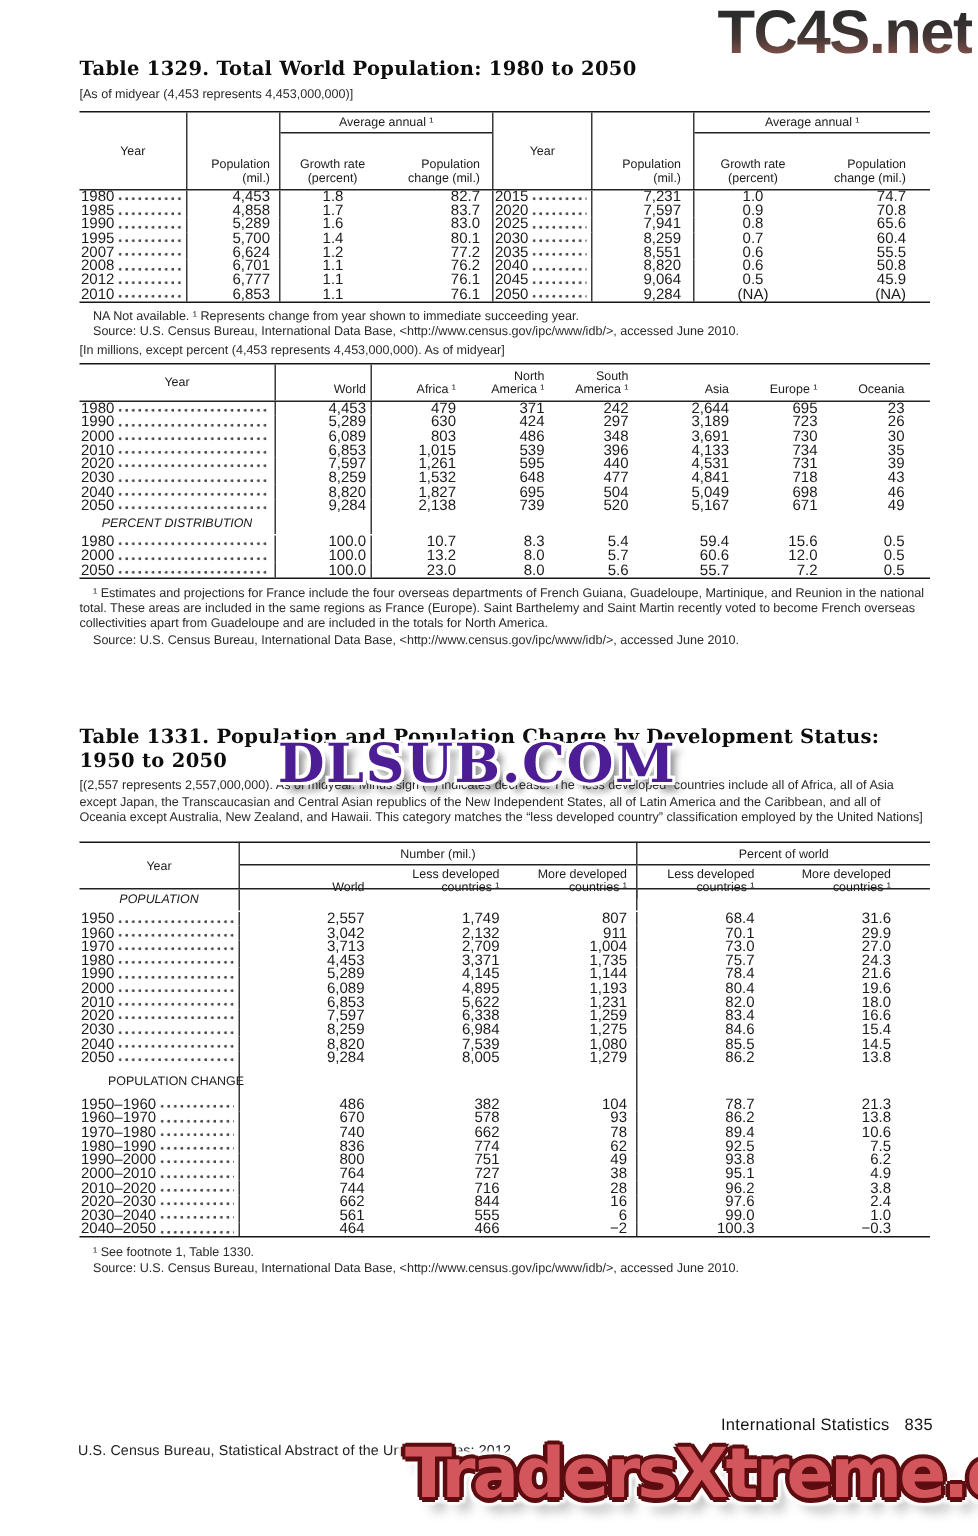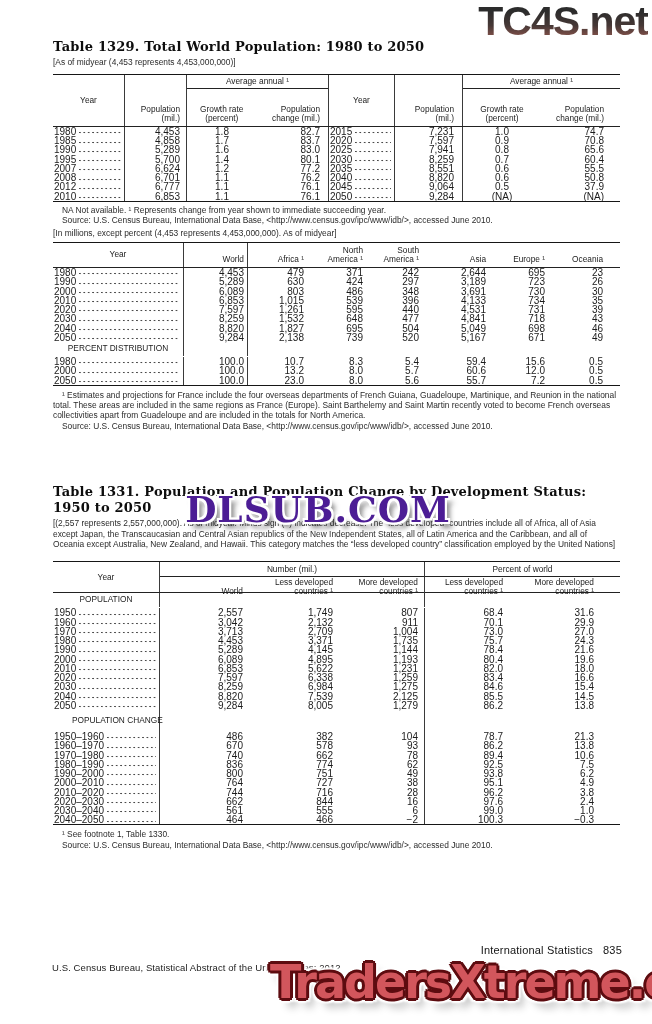--- a/index.html
+++ b/index.html
@@ -39,21 +39,21 @@
   .grp29a{width:142px}.grp29b{width:157px}
   .pr6{padding-right:6px}.pr8{padding-right:8px}.pr16{padding-right:16px}
   .hcc{text-align:center;align-items:center;padding-left:0;padding-right:0;}
 
   
   .hdr30{display:flex;height:25px;border-bottom:1px solid #222;}
   .y30{width:131px}.w30{width:64px}.c30{width:62px}
   .pr3{padding-right:3px}.pr9{padding-right:9px}.pr10{padding-right:10px}
   .pr13{padding-right:13px}.pr15{padding-right:15px}.pr17{padding-right:17px}
   .sec{height:15px;align-items:flex-end;padding-bottom:1px;font-size:8.3px;}
-  .secl{width:100%;text-align:center;line-height:9.5px;}
+  .secl{width:100%;text-align:center;line-height:9.5px;font-style:italic;}
 
   
   .hdr31{display:flex;height:31px;border-bottom:1px solid #222;}
   .y31{width:107px}.w31{width:88px}.l31{width:89px}.m31{width:88px}.pl31{width:98px}.pm31{width:97px}
   .pr4{padding-right:4px}.pr5{padding-right:5px}.pr20{padding-right:20px}.pr26{padding-right:26px}
   .y31h{width:107px;display:flex;align-items:center;justify-content:center;font-size:8.3px;}
   .rest31{flex:1;display:flex;flex-direction:column;}
   .gnum{width:265px}.gpct{width:195px}
   .sec2{height:22px;align-items:center;font-size:8.3px;}
   .wrapspan{display:inline-block;width:68px;text-align:center;line-height:9.5px;margin:0 auto;}
@@ -264,21 +264,21 @@
             <div class="c ctr g29a">1.1</div>
             <div class="c n c29a br pr8">76.1</div>
             <div class="c y29b br">
               <span class="yc">
                 <span>2045</span>
                 <span class="lead"></span>
               </span>
             </div>
             <div class="c n p29b br pr8">9,064</div>
             <div class="c ctr g29b">0.5</div>
-            <div class="c n c29b pr16">37.9</div>
+            <div class="c n c29b pr16">45.9</div>
           </div>
 
           <div class="r">
             <div class="c y29a br">
               <span class="yc">
                 <span>2010</span>
                 <span class="lead"></span>
               </span>
             </div>
             <div class="c n p29a br pr6">6,853</div>
@@ -663,21 +663,21 @@
 
           <div class="r">
             <div class="c y31 br">
               <span class="yc">
                 <span>2040</span>
                 <span class="lead"></span>
               </span>
             </div>
             <div class="c n w31 pr5">8,820</div>
             <div class="c n l31 pr4">7,539</div>
-            <div class="c n m31 pr6 br">2,125</div>
+            <div class="c n m31 pr6 br">1,080</div>
             <div class="c n pl31 pr20">85.5</div>
             <div class="c n pm31 pr26">14.5</div>
           </div>
 
           <div class="r">
             <div class="c y31 br">
               <span class="yc">
                 <span>2050</span>
                 <span class="lead"></span>
               </span>

